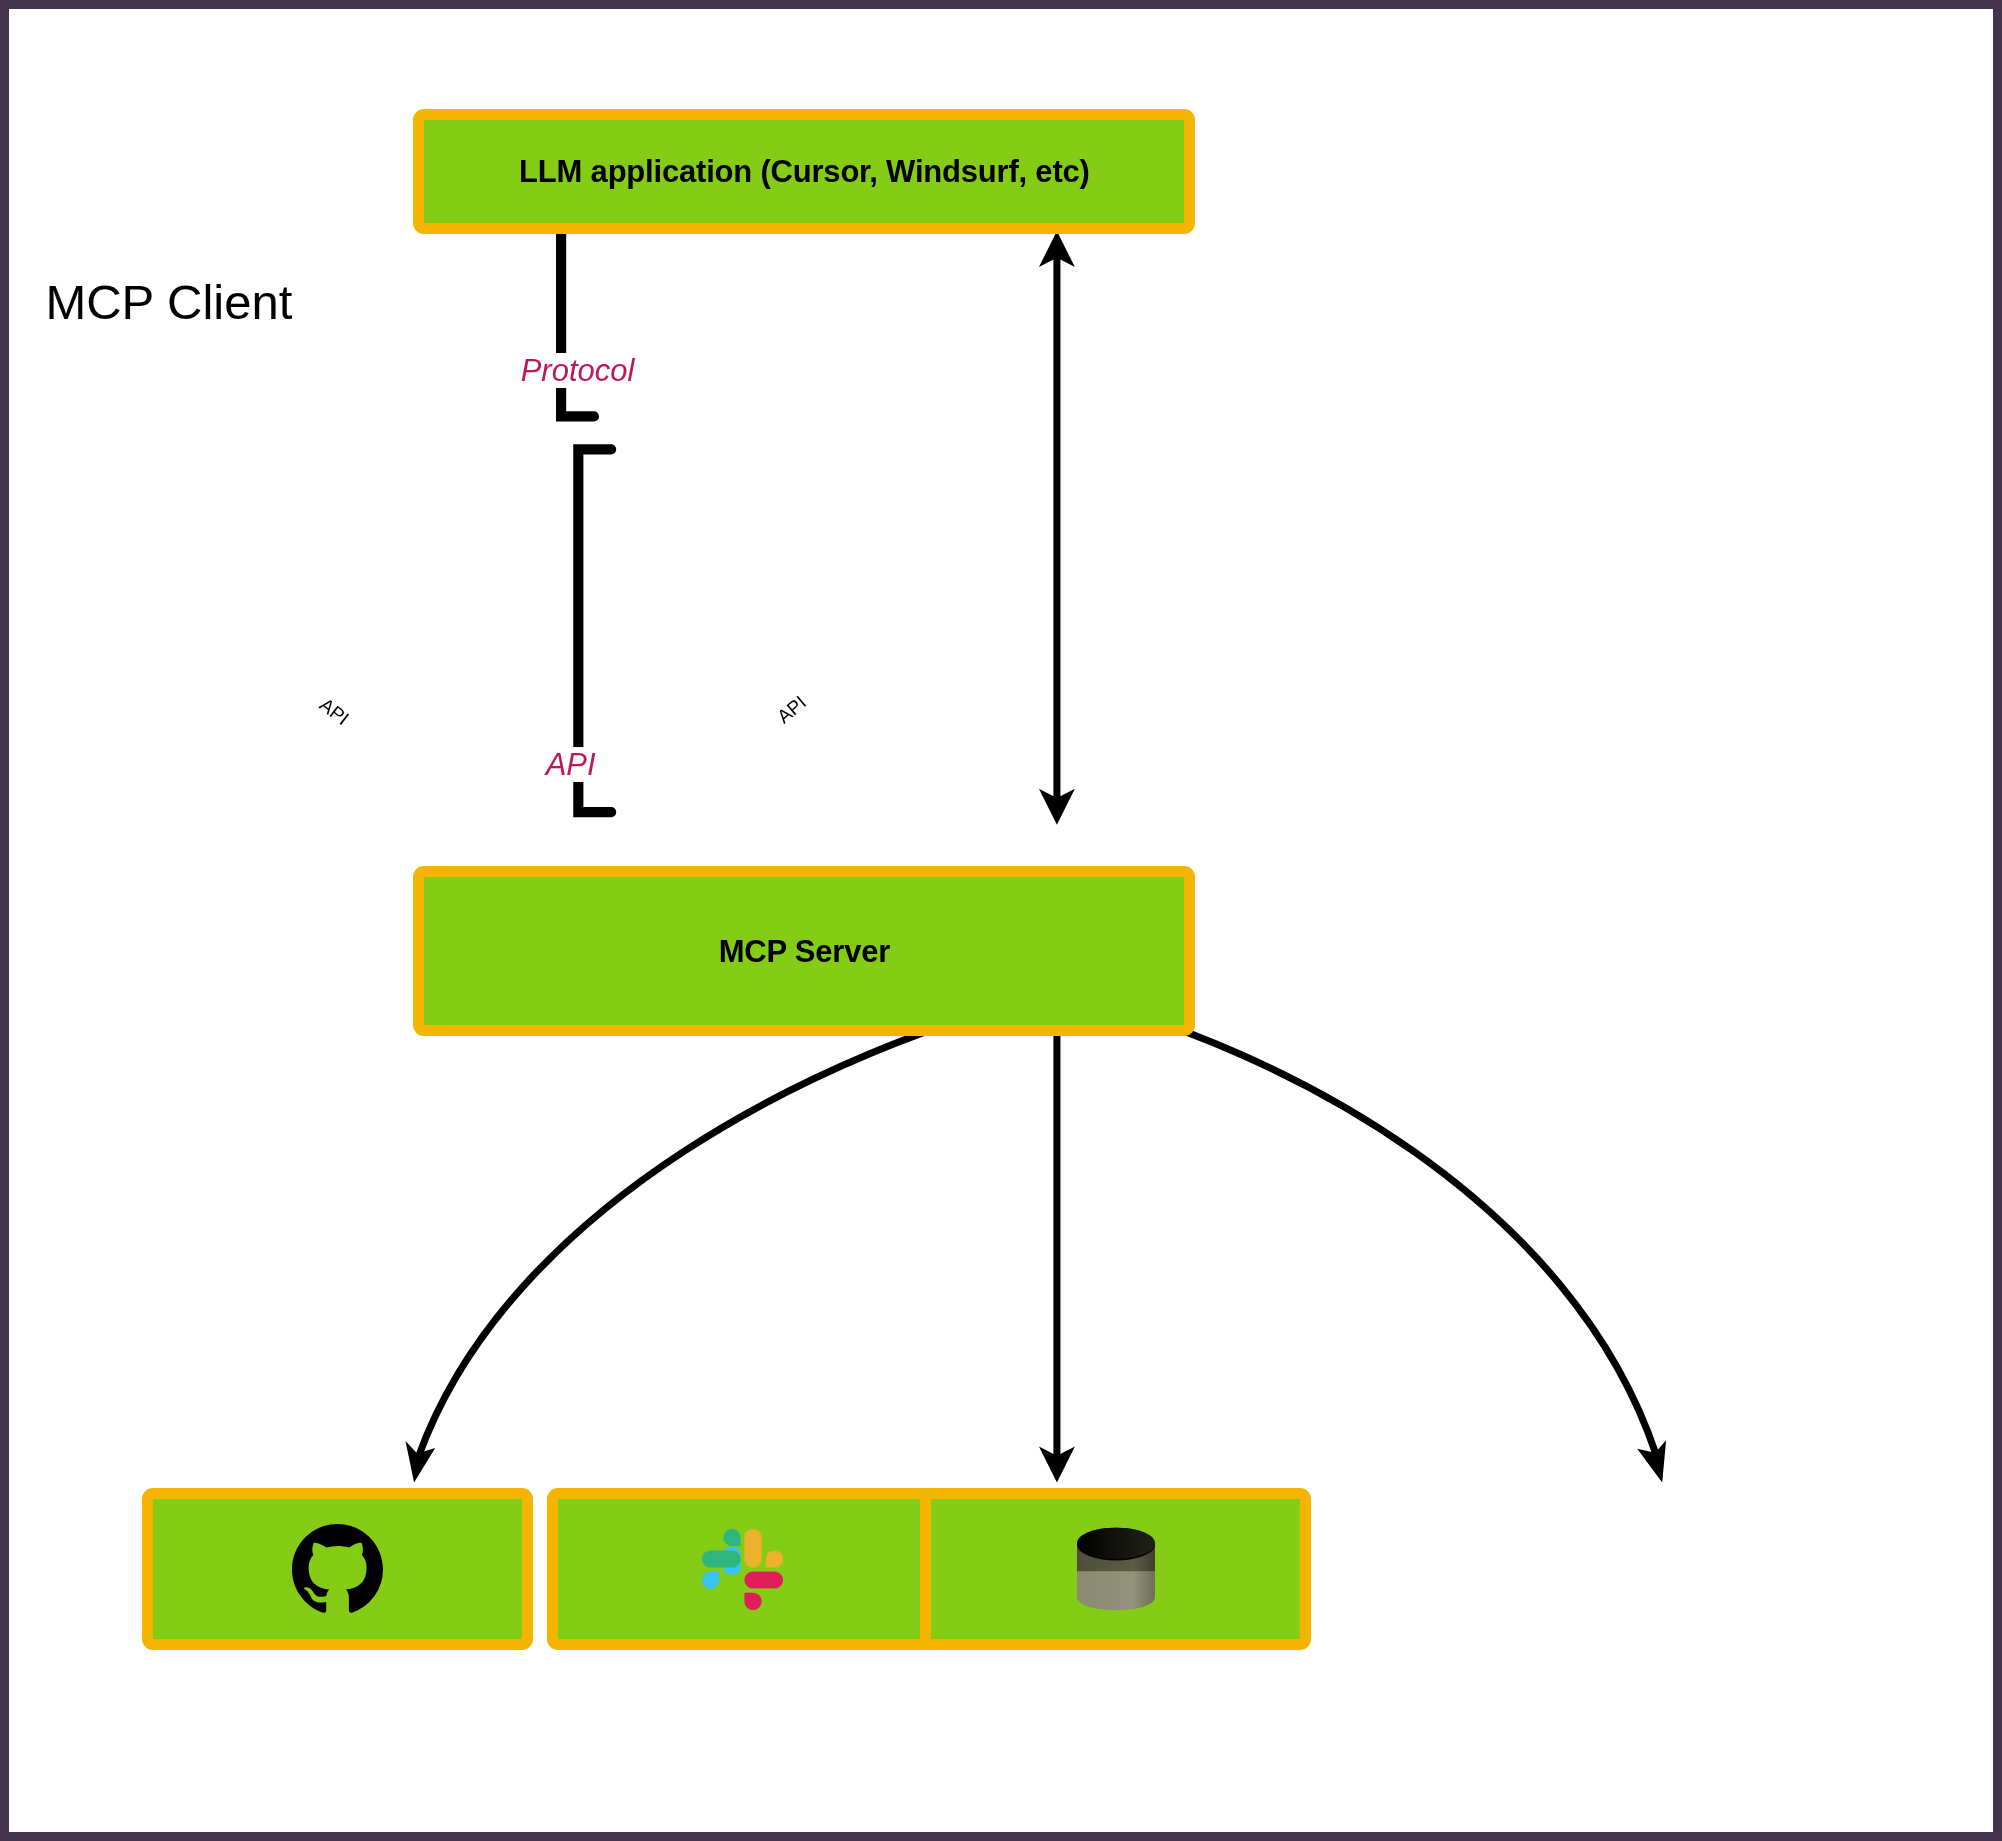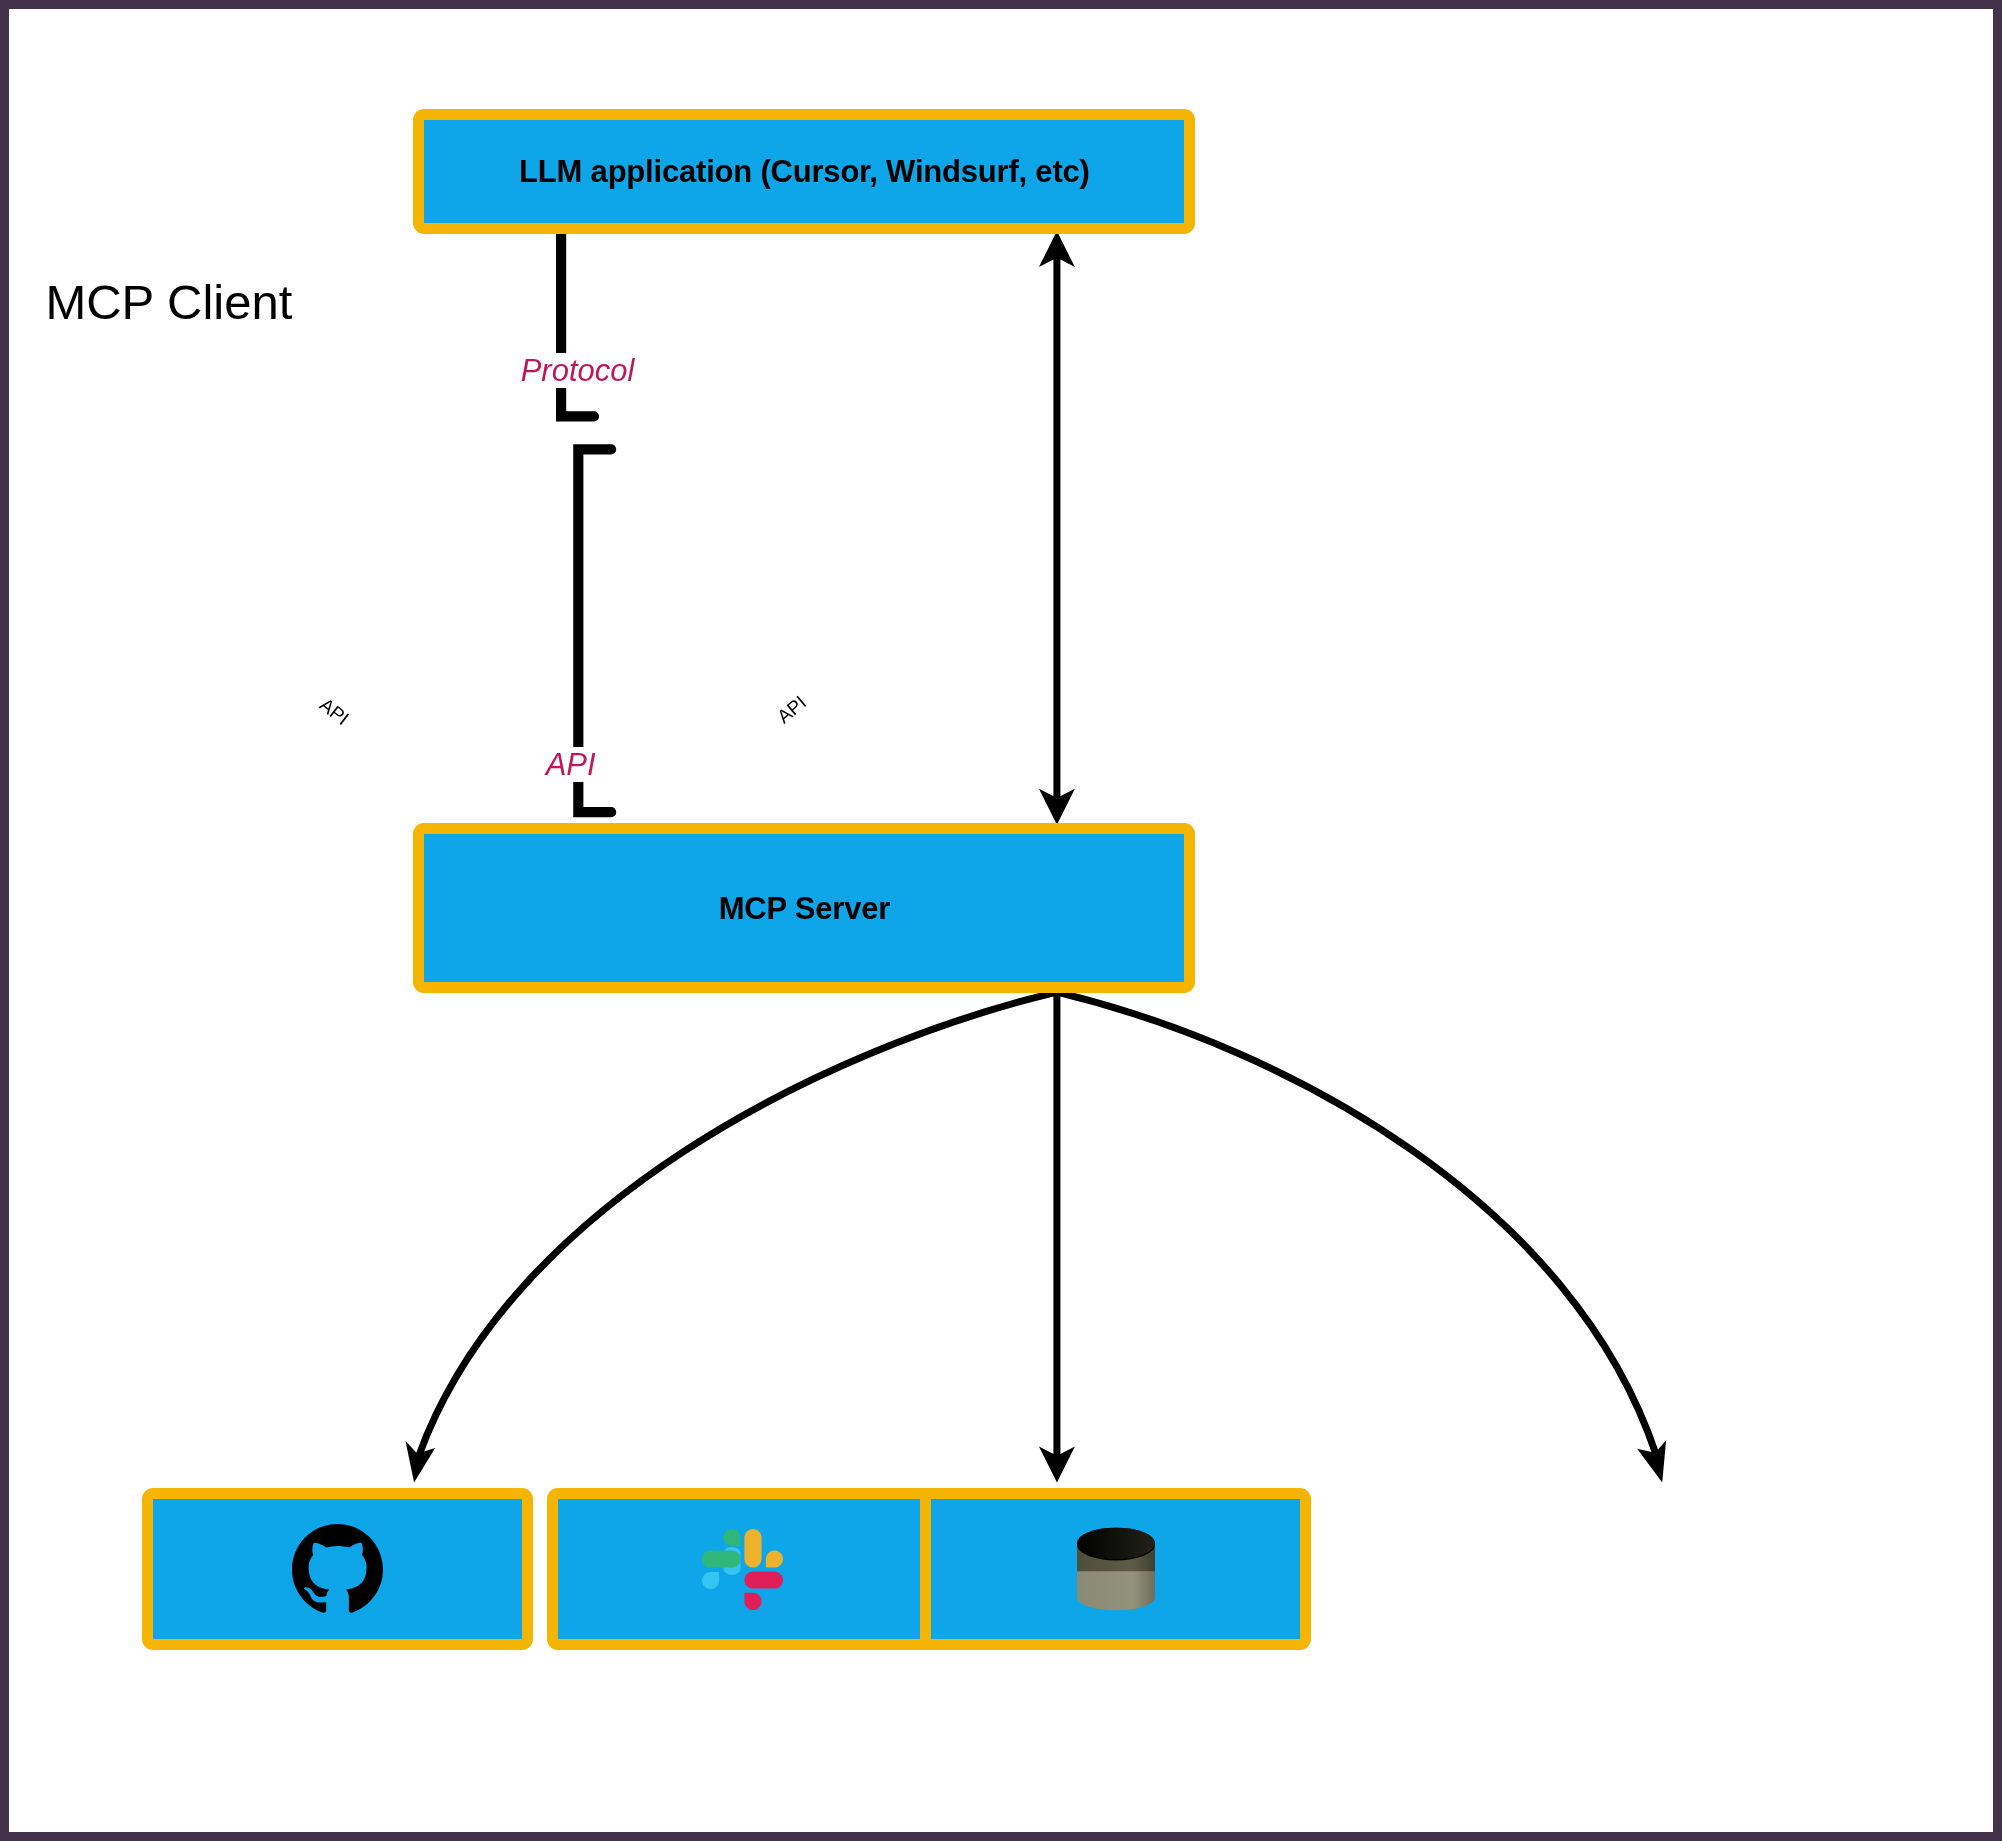--- a/index.html
+++ b/index.html
@@ -23,39 +23,39 @@
     position: relative;
     width: 100%;
     height: 100%;
     background: #ffffff;
     overflow: hidden;
   }
 
   
   .node-box {
     position: absolute;
-    background: #0ea5e9;
+    background: #84cc16;
     border: 11px solid #f4b400;
     border-radius: 11px;
     display: flex;
     align-items: center;
     justify-content: center;
     text-align: center;
   }
   .node-box .node-label {
     font-weight: bold;
     font-size: 31px;
     line-height: 1.28;
     color: #000000;
     padding: 0 23.5px;
     letter-spacing: -0.2px;
   }
 
   #box-llm-application { left: 404px; top: 100px;  width: 782px; height: 125px; }
-  #box-mcp-server      { left: 404px; top: 814px; width: 782px; height: 170px; }
+  #box-mcp-server      { left: 404px; top: 857px; width: 782px; height: 170px; }
   #box-github          { left: 133px; top: 1479px; width: 391px;  height: 162px; }
   #box-slack           { left: 538px; top: 1479px; width: 391px;  height: 162px; }
   #box-database        { left: 911px;top: 1479px; width: 391px;  height: 162px; }
 
   
   .group-label {
     position: absolute;
     font-size: 49px;
     color: #000000;
     white-space: nowrap;

